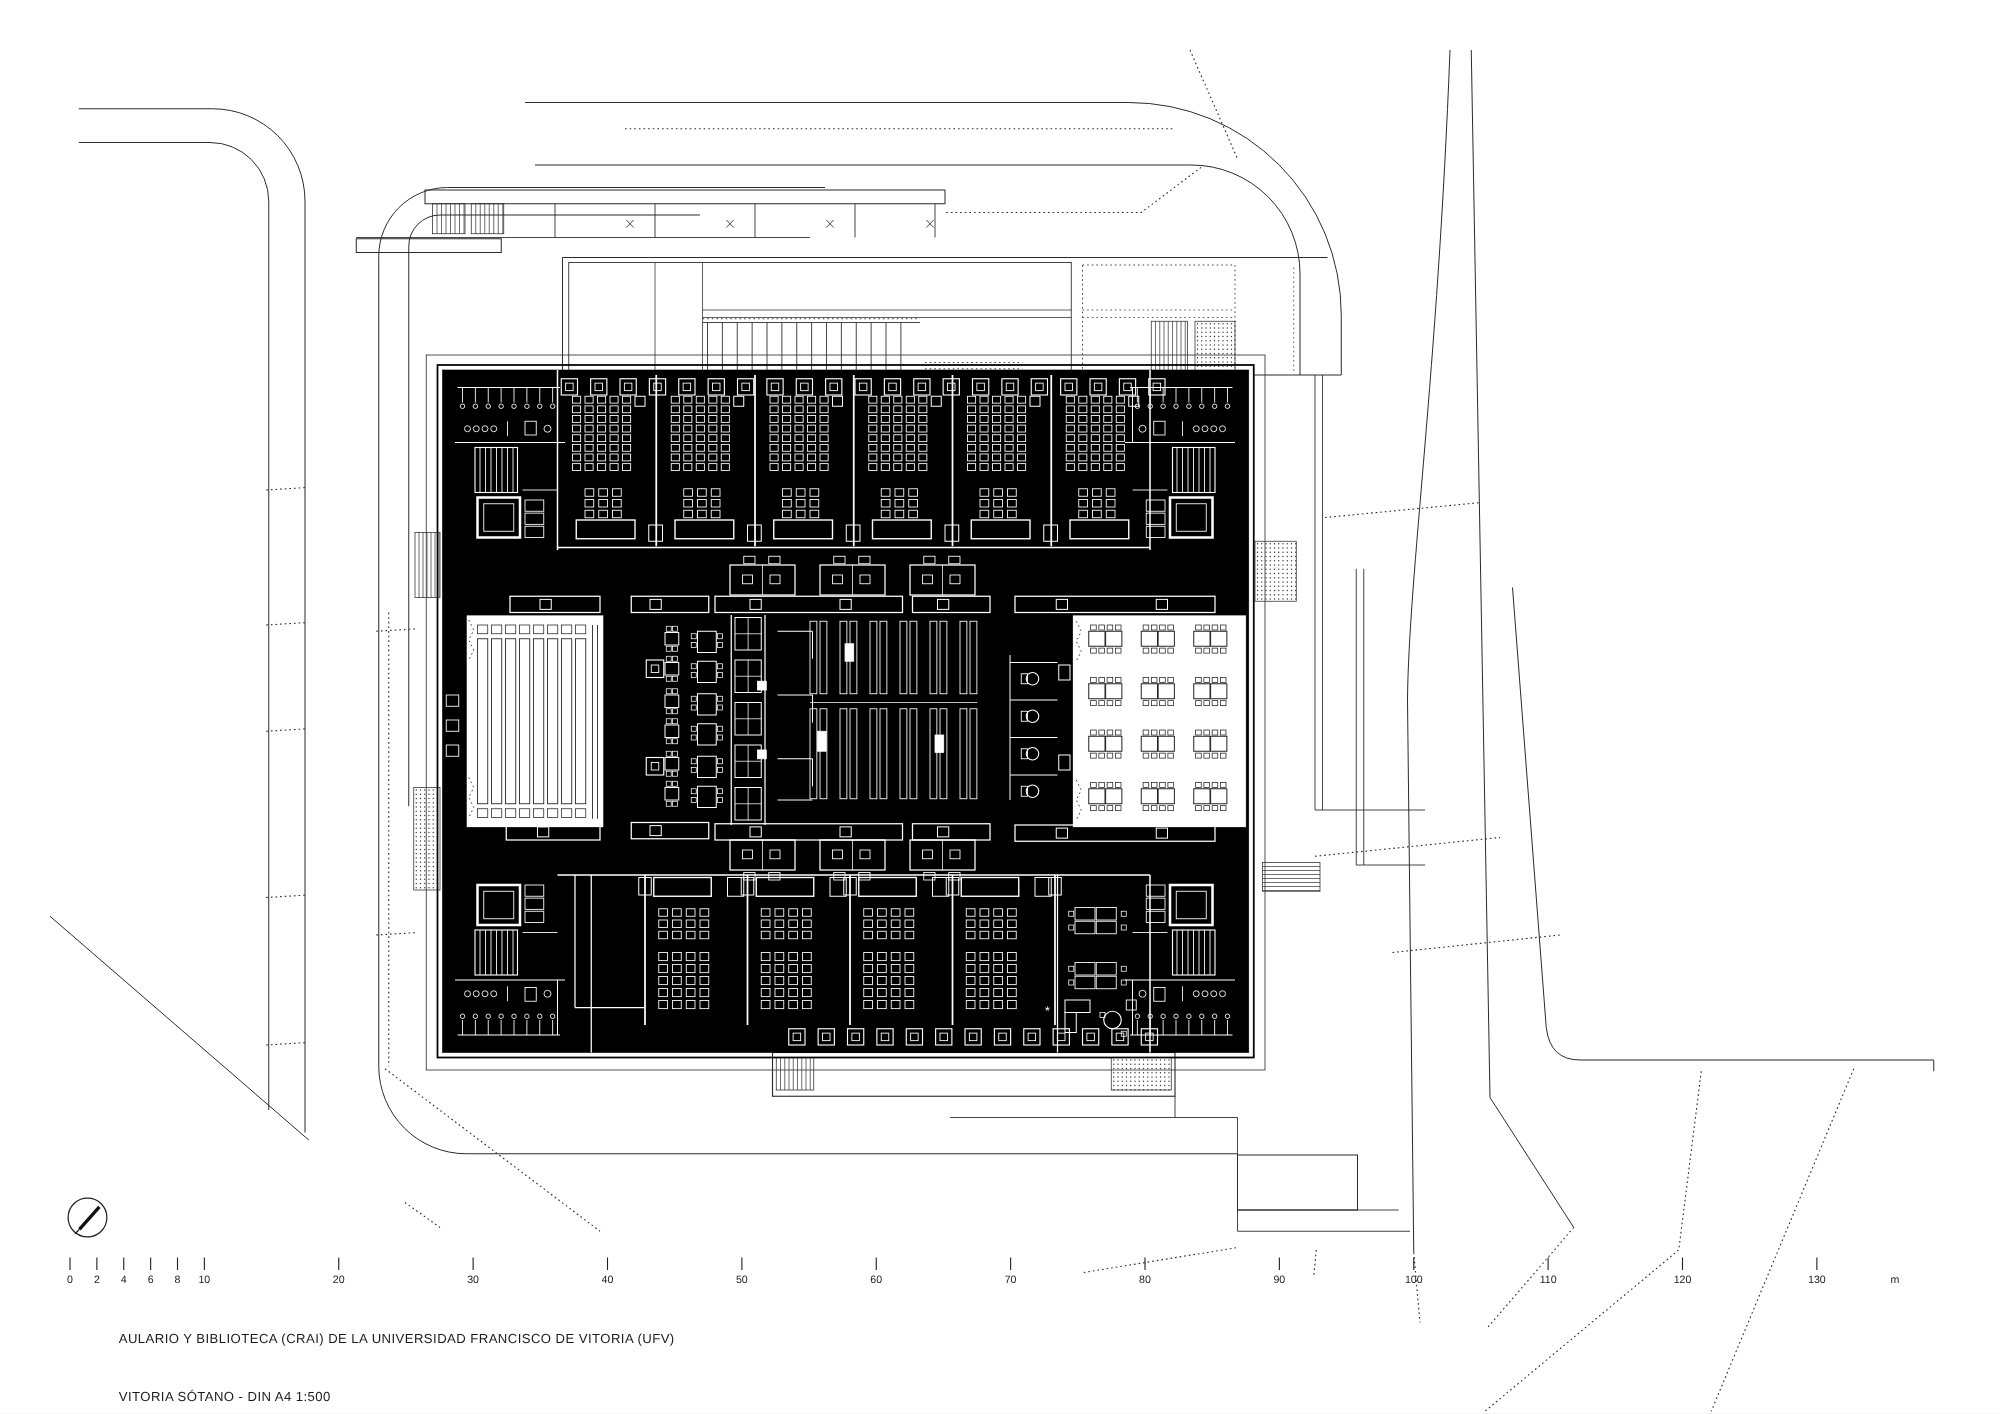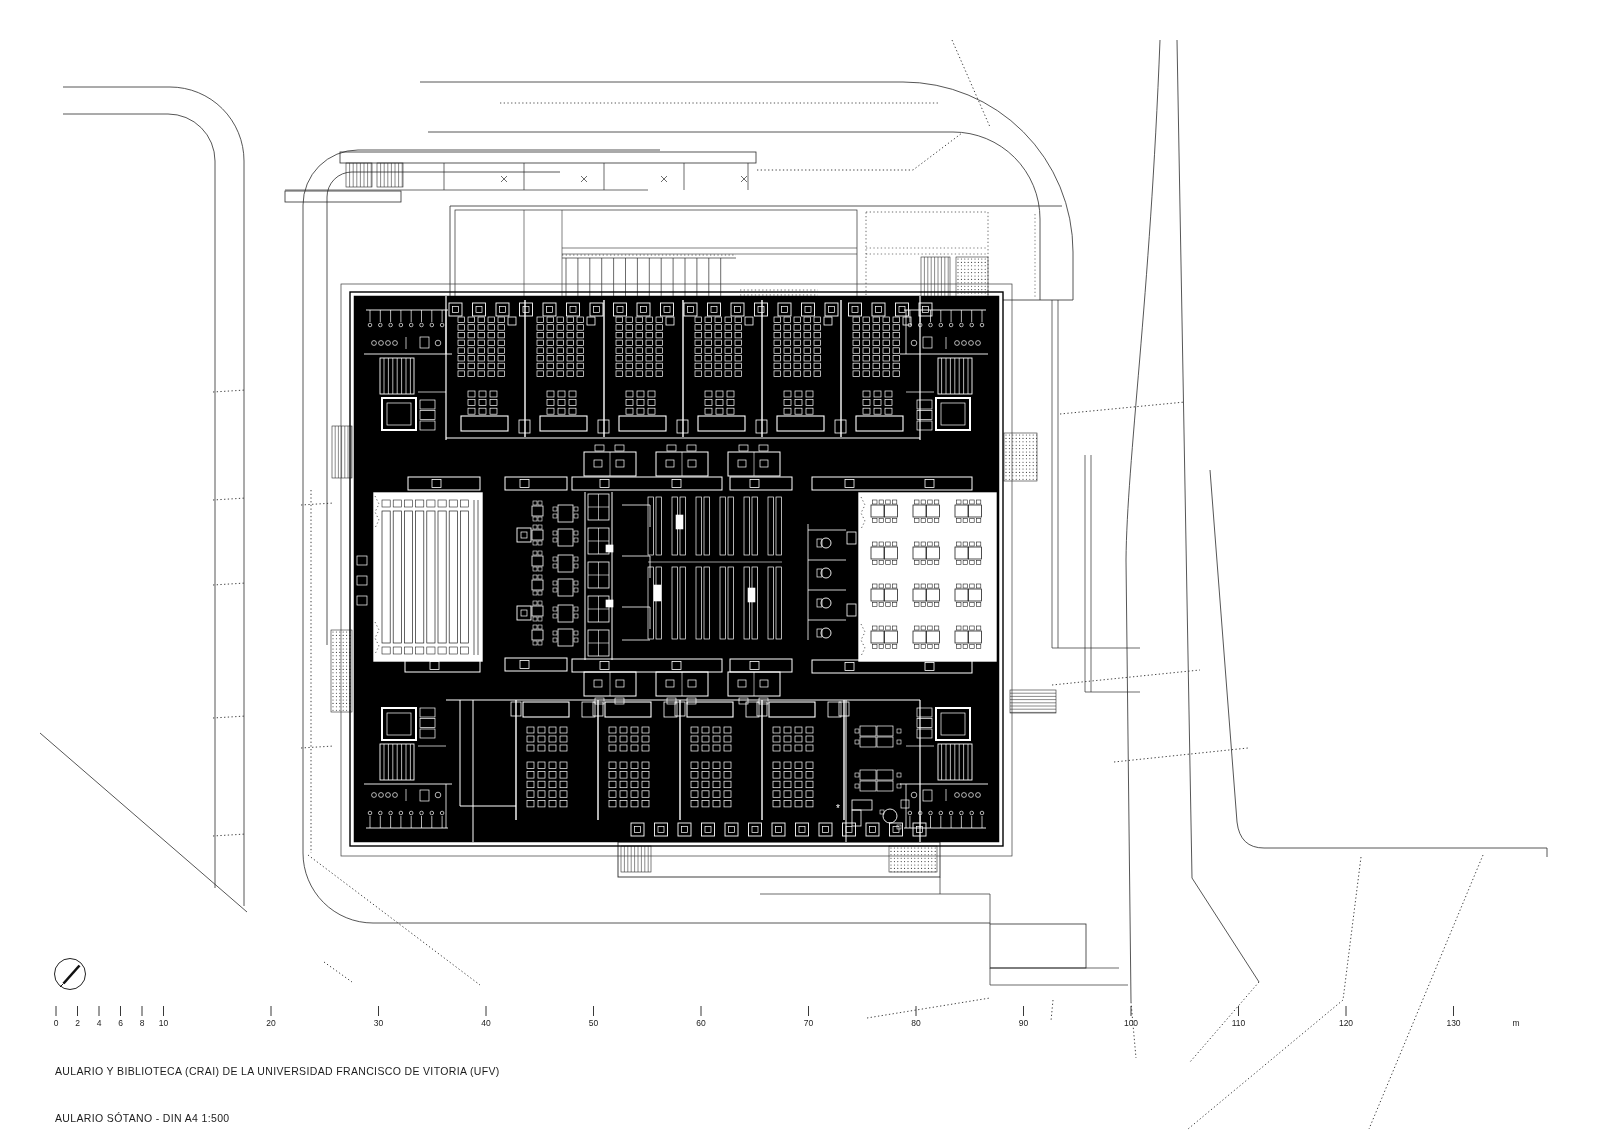--- a/index.html
+++ b/index.html
@@ -1,20 +1,20 @@
 <!DOCTYPE html>
 <html><head>
 <meta charset="utf-8">
 <style>
   html,body{margin:0;padding:0;background:#e8e8e8;font-family:"Liberation Sans",sans-serif;}
   #sheet{position:relative;width:1600px;height:1131px;background:#fff;overflow:hidden;}
   svg{position:absolute;left:0;top:0;}
   .title-block{position:absolute;left:55px;top:1033px;color:#1b1b1b;
     font-size:10.5px;line-height:15.5px;letter-spacing:.35px;white-space:pre;}
-  .title-block div{height:15.5px;}
+  .title-block div{height:15.5px;margin-left:40px;}
 </style>
 </head>
 <body>
 
 <div id="sheet">
   <svg id="plan-svg" width="1600" height="1131" viewBox="0 0 1600 1131">
     <g id="g-site">
         <path d="M63 87 H170 A74 74 0 0 1 244 161 V906" stroke="#2b2b2b" stroke-width="0.8" fill="none"></path>
         <path d="M63 114 H168 A47 47 0 0 1 215 161 V888" stroke="#2b2b2b" stroke-width="0.8" fill="none"></path>
         <line x1="213" y1="392" x2="246" y2="390" stroke="#2b2b2b" stroke-width="0.9" fill="none" stroke-dasharray="1.3 2.4"></line>
@@ -1810,16 +1810,16 @@
       </g>
     <g id="g-north">
         <circle cx="70" cy="974" r="15.5" stroke="#222" stroke-width="1" fill="none"></circle>
         <line x1="79.5" y1="965.5" x2="63.5" y2="983.5" stroke="#111" stroke-width="2.6" fill="none"></line>
         <line x1="63.5" y1="983.5" x2="60" y2="987" stroke="#111" stroke-width="1" fill="none"></line>
       </g>
   </svg>
 
   <div class="title-block">
     <div>AULARIO Y BIBLIOTECA (CRAI) DE LA UNIVERSIDAD FRANCISCO DE VITORIA (UFV)</div>
-    <div>AULARIO SÓTANO - DIN A4 1:500</div>
+    <div>VITORIA SÓTANO - DIN A4 1:500</div>
     
   </div>
 </div>
 
 </body></html>

